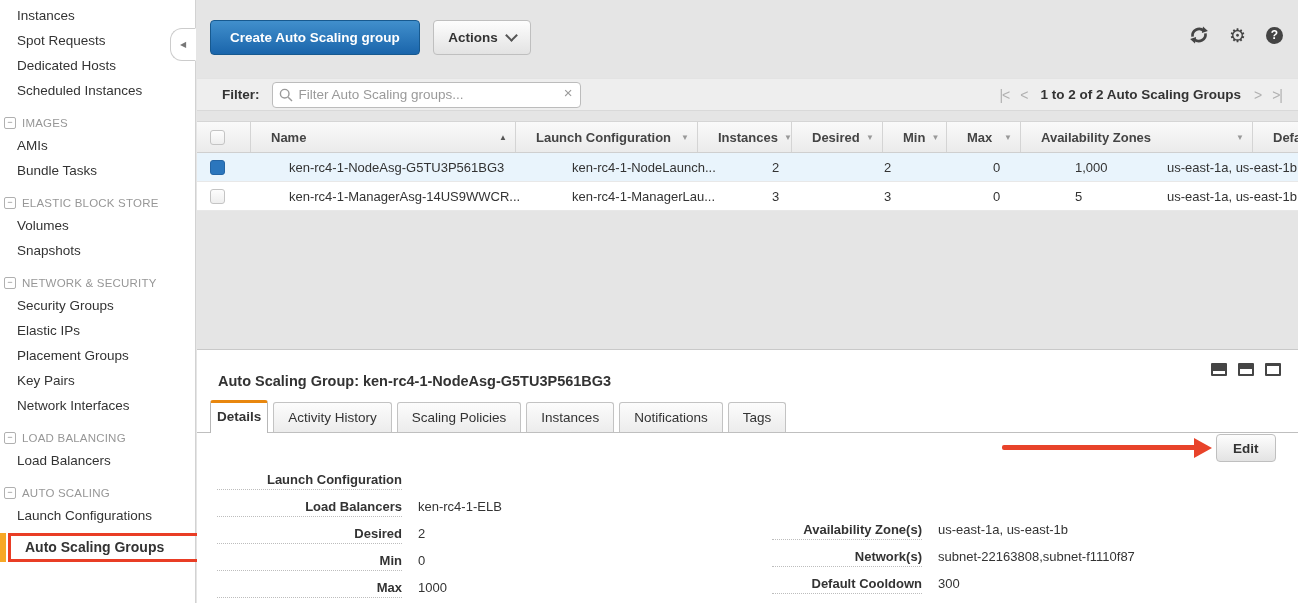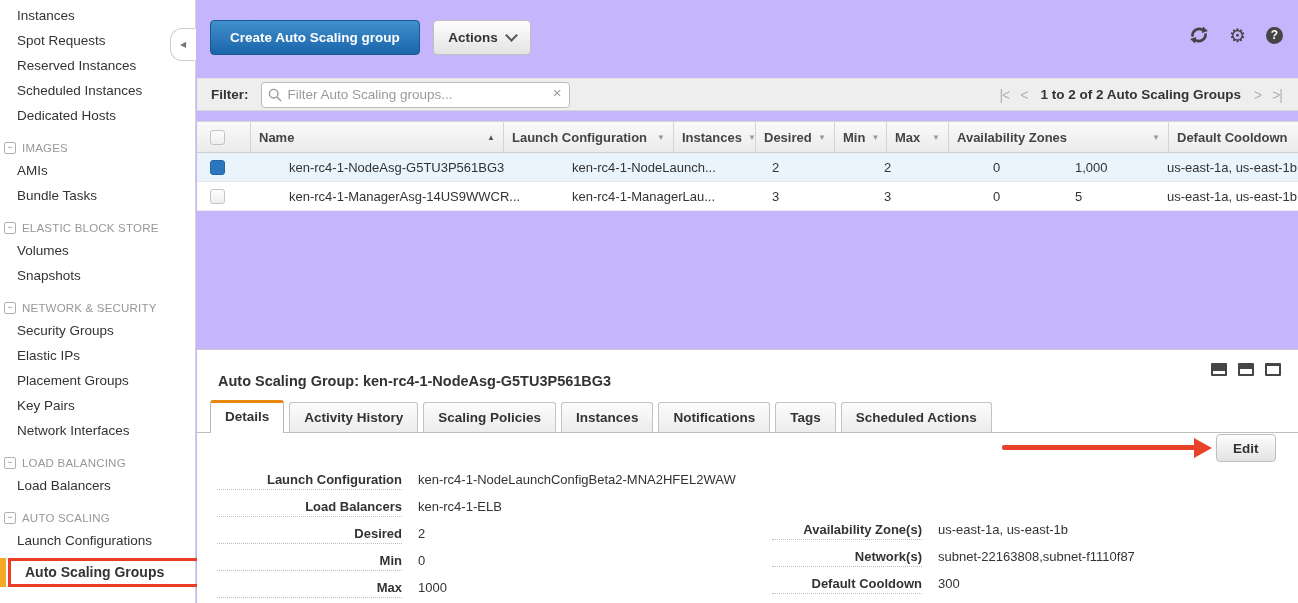--- a/index.html
+++ b/index.html
@@ -1,16 +1,16 @@
 <!DOCTYPE html>
 <html><head>
 <meta charset="utf-8">
 <style>
   html,body{margin:0;padding:0;background:#fff;}
-  .app{position:relative;width:1298px;height:603px;overflow:hidden;background:#c4b5fd;
+  .app{position:relative;width:1298px;height:603px;overflow:hidden;background:#e5e5e5;
        font-family:"Liberation Sans",sans-serif;color:#333;}
 
   
   .sidebar{position:absolute;left:0;top:0;width:196px;bottom:0;background:#fff;
            border-right:1px solid #d2d2d2;font-size:13.5px;padding-top:3px;box-sizing:border-box;}
   .nav-item{padding:5px 0 5px 17px;position:relative;cursor:pointer;white-space:nowrap;}
   .nav-section{padding:14px 0 4px 4px;color:#979797;font-size:11.5px;display:flex;
                align-items:center;gap:6px;letter-spacing:.2px;}
   .minus-box{width:10px;height:10px;border:1px solid #b0b0b0;border-radius:2px;font-size:9px;
              line-height:8px;text-align:center;color:#888;background:#fff;flex:0 0 auto;}
@@ -33,36 +33,36 @@
   .btn-default{background:linear-gradient(#fdfdfd,#e3e3e3);border:1px solid #bfbfbf;color:#333;padding:0 14px;margin-left:9px;}
   .chev{display:inline-block;width:7px;height:7px;border-right:2px solid #555;border-bottom:2px solid #555;
         transform:rotate(45deg);margin-left:9px;margin-top:-4px;}
   .toolbar-icons{position:absolute;right:5px;top:5px;display:flex;gap:20px;align-items:center;}
   .gear-glyph{font-size:19px;color:#444;line-height:1;}
   .help-circle{width:17px;height:17px;border-radius:50%;background:#444;color:#fff;font-size:12px;
         font-weight:bold;display:flex;align-items:center;justify-content:center;}
 
   .filterbar{position:absolute;top:78px;left:0;right:0;height:31px;background:#eeeeee;
         border-top:1px solid #e3e3e3;border-bottom:1px solid #d9d9d9;display:flex;align-items:center;}
-  .filter-label{font-weight:bold;font-size:13.5px;margin-left:14px;}
+  .filter-label{font-weight:bold;font-size:13.5px;margin-left:25px;}
   .search-box{position:relative;margin-left:12px;}
   .search-box input{width:255px;height:24px;border:1px solid #bcbcbc;border-radius:4px;
         padding:0 26px 0 26px;font-family:inherit;font-size:13.5px;color:#555;outline:none;}
   .search-box input::placeholder{color:#9a9a9a;}
   .mag{position:absolute;left:7px;top:6px;}
   .clear-x{position:absolute;right:8px;top:2px;color:#9a9a9a;font-size:15px;cursor:pointer;}
   .pagination{margin-left:auto;margin-right:16px;display:flex;align-items:center;gap:11px;}
   .pg-arrow{color:#b0b0b0;font-size:14px;letter-spacing:-1px;cursor:pointer;}
   .pg-status{font-weight:bold;font-size:13.5px;color:#333;margin:0 2px;}
 
   
   .grid-table{position:absolute;top:121px;left:0;right:0;font-size:13px;}
   .thead,.tr{display:grid;grid-template-columns:54px 253px 170px 82px 79px 52px 62px 220px minmax(120px,1fr);}
   .thead{background:linear-gradient(#fafafa,#ebebeb);border-top:1px solid #d5d5d5;
-         border-bottom:1px solid #cfcfcf;height:30px;}
+         border-bottom:1px solid #cfcfcf;height:30px;gap:12px;}
   .th{display:flex;align-items:center;justify-content:space-between;padding:0 8px;font-weight:bold;
       color:#444;border-right:1px solid #d4d4d4;overflow:hidden;white-space:nowrap;cursor:pointer;}
   .th:last-child{border-right:none;}
   .th.cell-check{justify-content:flex-start;padding-left:13px;border-right:1px solid #d4d4d4;}
   .sort{font-size:8px;margin-left:6px;}
   .sort.up{color:#555;}
   .sort.down{color:#999;}
   .tr{height:28px;border-bottom:1px solid #e8e8e8;background:#fff;cursor:pointer;gap:30px;}
   .tr.selected{background:#e9f4fc;}
   .td{display:flex;align-items:center;padding:0 8px;color:#333;overflow:hidden;white-space:nowrap;}
@@ -80,23 +80,23 @@
   .detail{position:absolute;top:350px;left:0;right:0;bottom:0;background:#fff;overflow:hidden;}
   .detail-title{position:absolute;left:21px;top:23px;font-size:14.5px;font-weight:bold;color:#333;}
   .lay-icons{position:absolute;right:17px;top:13px;display:flex;gap:11px;}
   .lay{width:16px;height:13px;background:#454545;position:relative;border-radius:1px;cursor:pointer;}
   .lay i{position:absolute;left:2px;right:2px;bottom:2px;background:#fff;display:block;}
   .lay.s i{height:3px;} .lay.m i{height:5px;} .lay.l i{height:8px;}
 
   .tabs{position:absolute;left:0;right:0;top:50px;padding-left:13px;display:flex;gap:5px;
         align-items:flex-end;border-bottom:1px solid #bfbfbf;}
   .tab{padding:7px 14px;font-size:13.5px;color:#333;background:linear-gradient(#fcfcfc,#ececec);
-       border:1px solid #c3c3c3;border-bottom:none;border-radius:3px 3px 0 0;cursor:pointer;white-space:nowrap;font-weight:bold;}
+       border:1px solid #c3c3c3;border-bottom:none;border-radius:3px 3px 0 0;cursor:pointer;white-space:nowrap;}
   .tab.active{background:#fff;border:1px solid #b7b7b7;border-top:3px solid #e8870e;border-bottom:none;
-       padding:6px 14px 9px;margin-bottom:-1px;font-weight:bold;position:relative;z-index:2;}
+       padding:6px 6px 9px;margin-bottom:-1px;font-weight:bold;position:relative;z-index:2;}
 
   .edit-btn{position:absolute;left:1019px;top:84px;height:28px;padding:0 16px;margin:0;}
   .arrow-line{position:absolute;left:805px;top:95px;width:194px;height:5px;background:#e8432a;border-radius:2px;}
   .arrow-head{position:absolute;left:997px;top:88px;width:0;height:0;
        border-top:10px solid transparent;border-bottom:10px solid transparent;border-left:18px solid #e8432a;}
 
   .fields{position:absolute;font-size:13px;}
   .fields-left{left:20px;top:122px;}
   .fields-right{left:575px;top:172px;}
   .field{display:flex;margin-bottom:9px;align-items:baseline;}
@@ -107,23 +107,22 @@
 </style>
 </head>
 <body>
 
 <div class="app">
 
   <nav class="sidebar">
     <div id="sidebar-list">
         <div class="nav-item"><span>Instances</span></div>
         <div class="nav-item"><span>Spot Requests</span></div>
-        <div class="nav-item"><span>Reserved Instances</span></div>
+        <div class="nav-item"><span>Dedicated Hosts</span></div>
         <div class="nav-item"><span>Scheduled Instances</span></div>
-        <div class="nav-item"><span>Dedicated Hosts</span></div>
         <div class="nav-section">
           <span class="minus-box">−</span>
           <span>IMAGES</span>
         </div>
         <div class="nav-item"><span>AMIs</span></div>
         <div class="nav-item"><span>Bundle Tasks</span></div>
         <div class="nav-section">
           <span class="minus-box">−</span>
           <span>ELASTIC BLOCK STORE</span>
         </div>
@@ -282,29 +281,27 @@
             <i></i>
           </span>
       </div>
       <div class="tabs" id="tabs">
           <div class="tab active">Details</div>
           <div class="tab">Activity History</div>
           <div class="tab">Scaling Policies</div>
           <div class="tab">Instances</div>
           <div class="tab">Notifications</div>
           <div class="tab">Tags</div>
-          <div class="tab">Scheduled Actions</div>
         </div>
       <button class="btn btn-default edit-btn">Edit</button>
       <div class="arrow-line"></div>
       <div class="arrow-head"></div>
       <div class="fields fields-left" id="fields-left">
           <div class="field">
             <span class="flabel">Launch Configuration</span>
-            <span class="fvalue">ken-rc4-1-NodeLaunchConfigBeta2-MNA2HFEL2WAW</span>
           </div>
           <div class="field">
             <span class="flabel">Load Balancers</span>
             <span class="fvalue">ken-rc4-1-ELB</span>
           </div>
           <div class="field">
             <span class="flabel">Desired</span>
             <span class="fvalue">2</span>
           </div>
           <div class="field">

